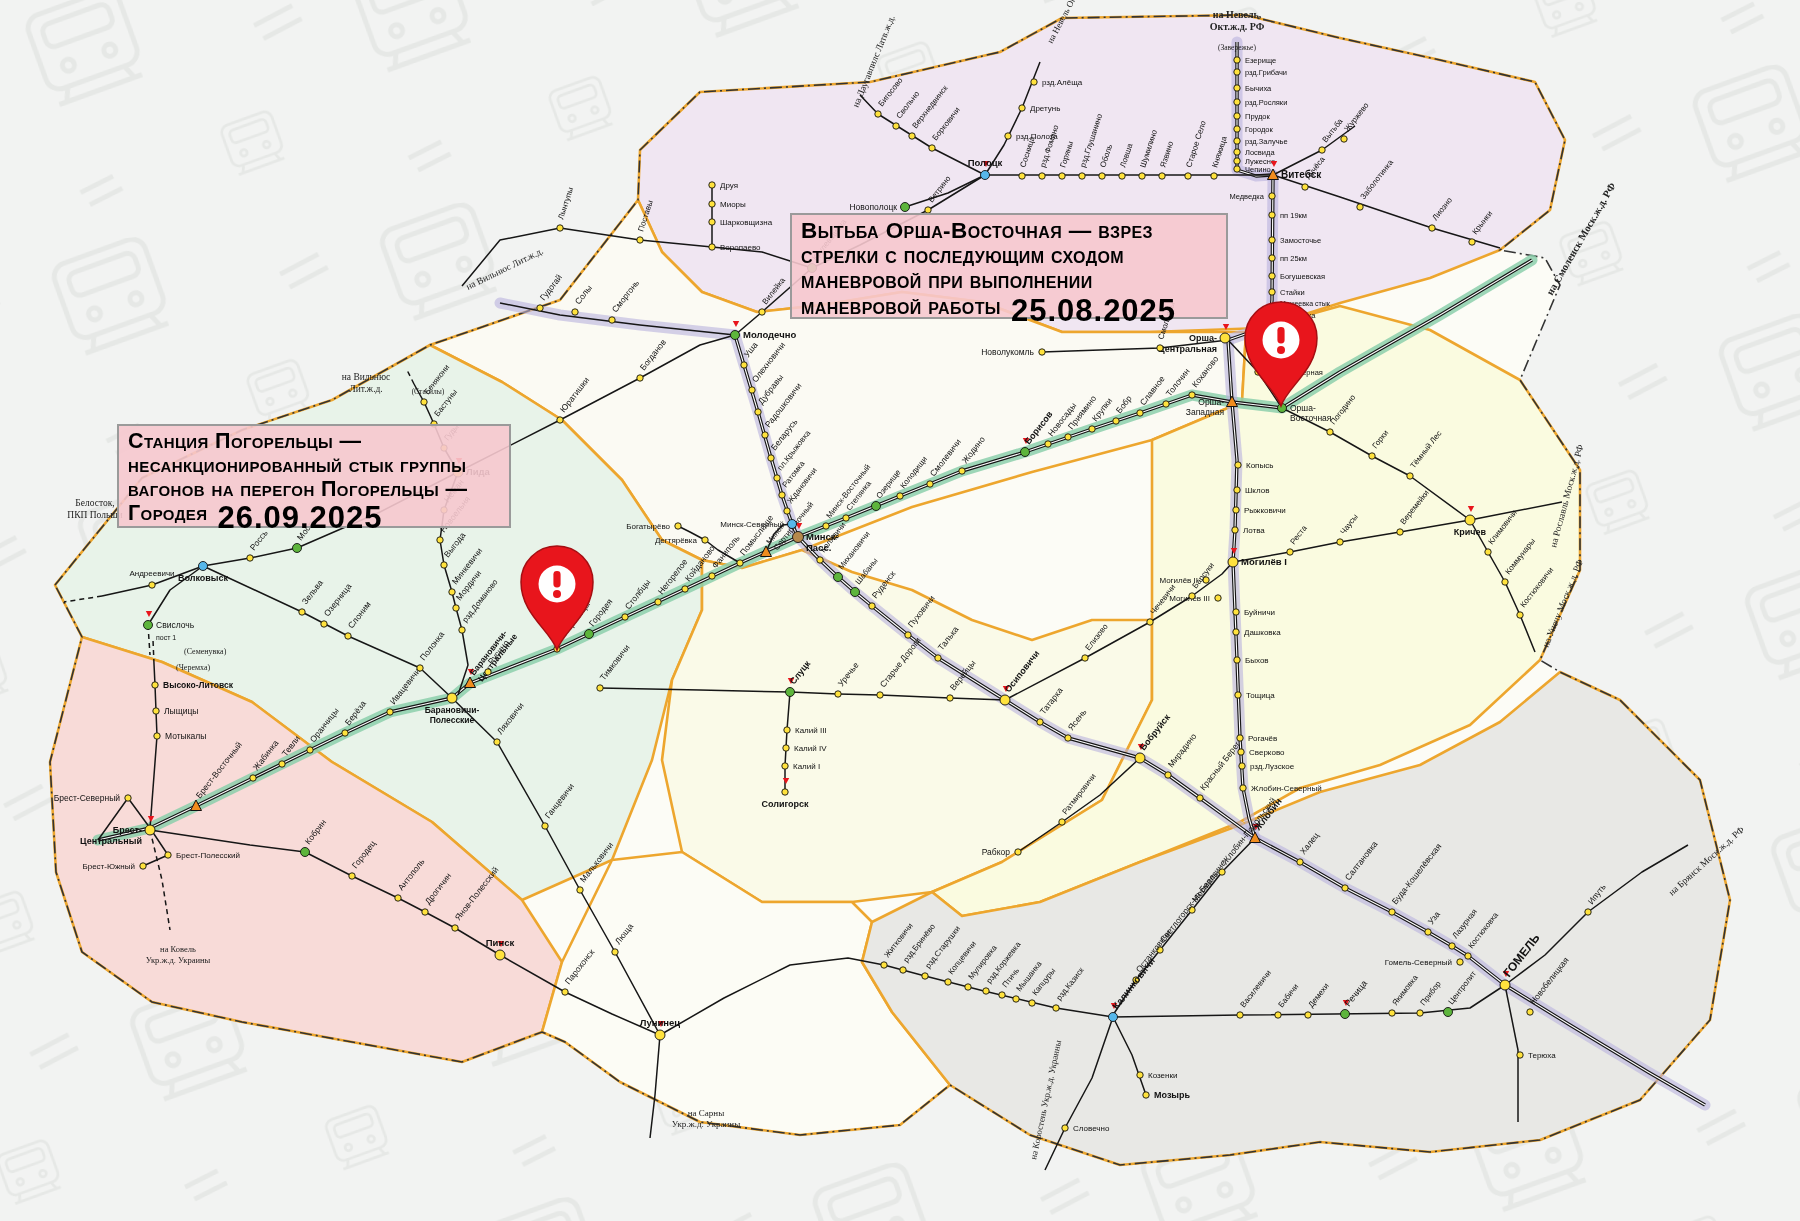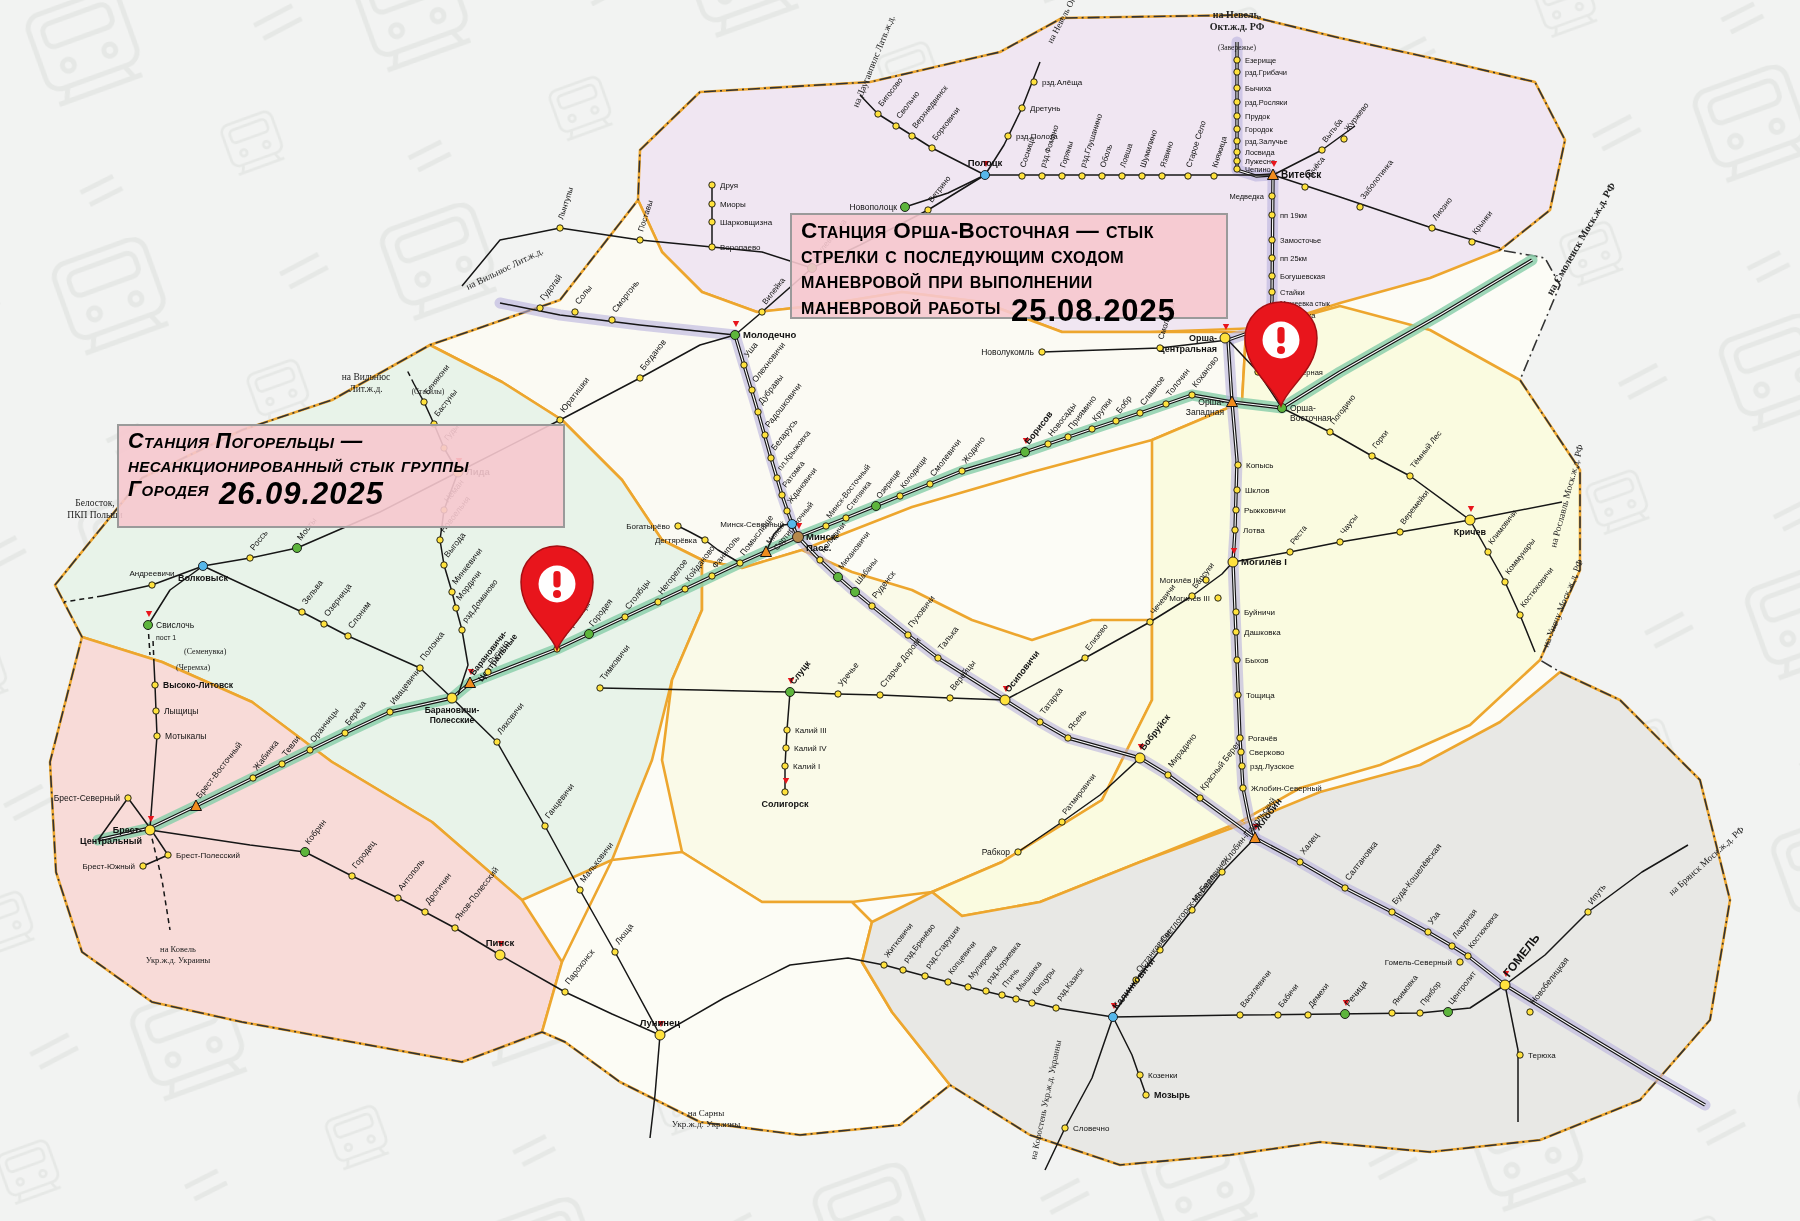--- a/index.html
+++ b/index.html
@@ -646,30 +646,31 @@
 </g>
       <g transform="translate(557,650)">
   <path d="M0,0 C-7,-20 -36,-36 -36,-68 A36,36 0 1 1 36,-68 C36,-36 7,-20 0,0 Z" fill="#e8151c" stroke="#a50e12" stroke-width="1.5"></path>
   <circle cx="0" cy="-66" r="18.5" fill="#ffffff"></circle>
   <rect x="-3.6" y="-79" width="7.2" height="16.5" rx="3.4" fill="#e8151c"></rect>
   <circle cx="0" cy="-56" r="4" fill="#e8151c"></circle>
 </g>
     </svg>
 
   <div class="callout" id="callout-orsha" style="left: 790px; top: 213px; width: 438px; height: 106px;">
-    <div class="cl">Станция Орша-Восточная — стык</div>
+    <div class="cl">Вытьба Орша-Восточная — взрез</div>
     <div class="cl">стрелки с последующим сходом</div>
     <div class="cl">маневровой при выполнении</div>
     <div class="cl last">
       <span>маневровой работы</span>
       <span class="date">25.08.2025</span>
     </div>
   </div>
 
-  <div class="callout" id="callout-pogoreltsy" style="left: 117px; top: 424px; width: 448px; height: 104px; font-style: italic;">
+  <div class="callout" id="callout-pogoreltsy" style="left: 117px; top: 424px; width: 394px; height: 104px;">
     <div class="cl">Станция Погорельцы —</div>
     <div class="cl">несанкционированный стык группы</div>
+    <div class="cl">вагонов на перегон Погорельцы —</div>
     <div class="cl last">
       <span>Городея</span>
       <span class="date">26.09.2025</span>
     </div>
   </div>
 </div>
 
 </body></html>

